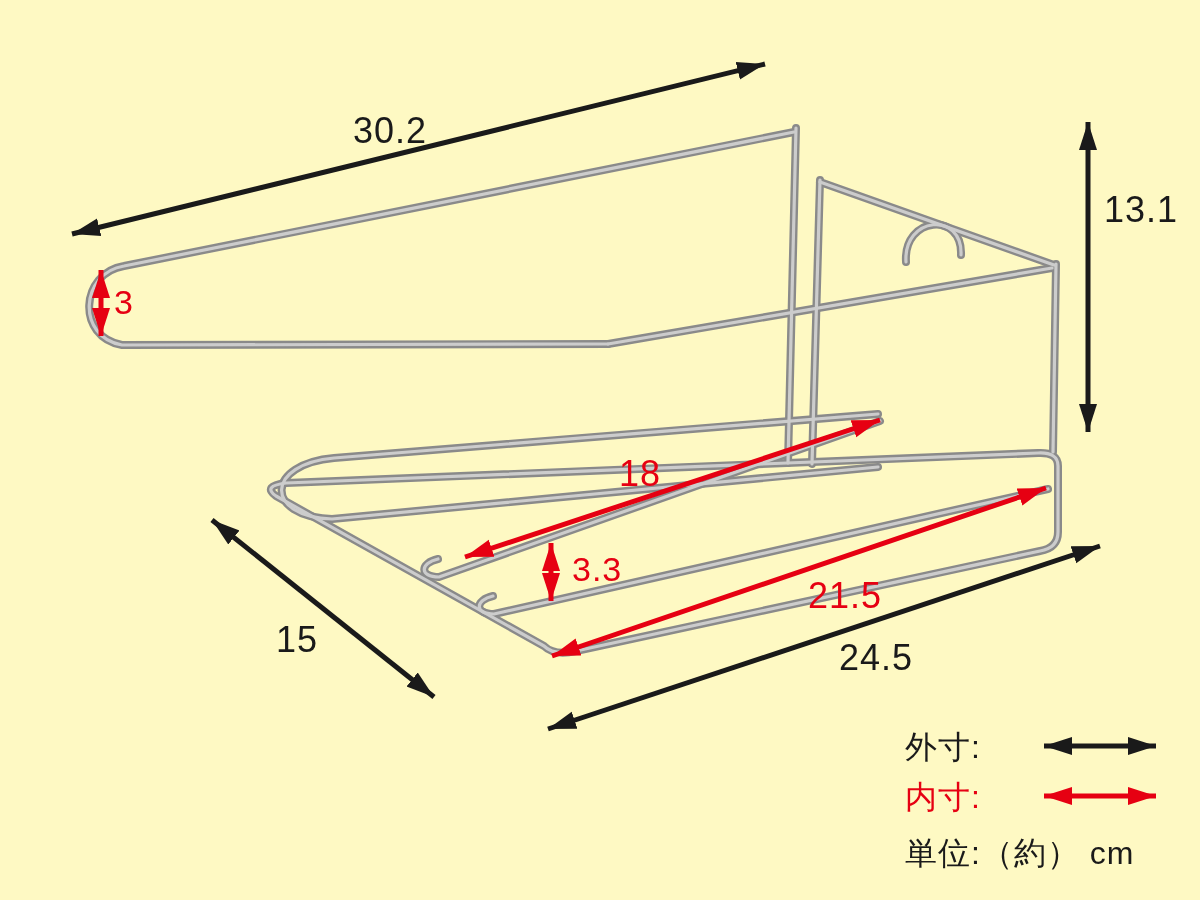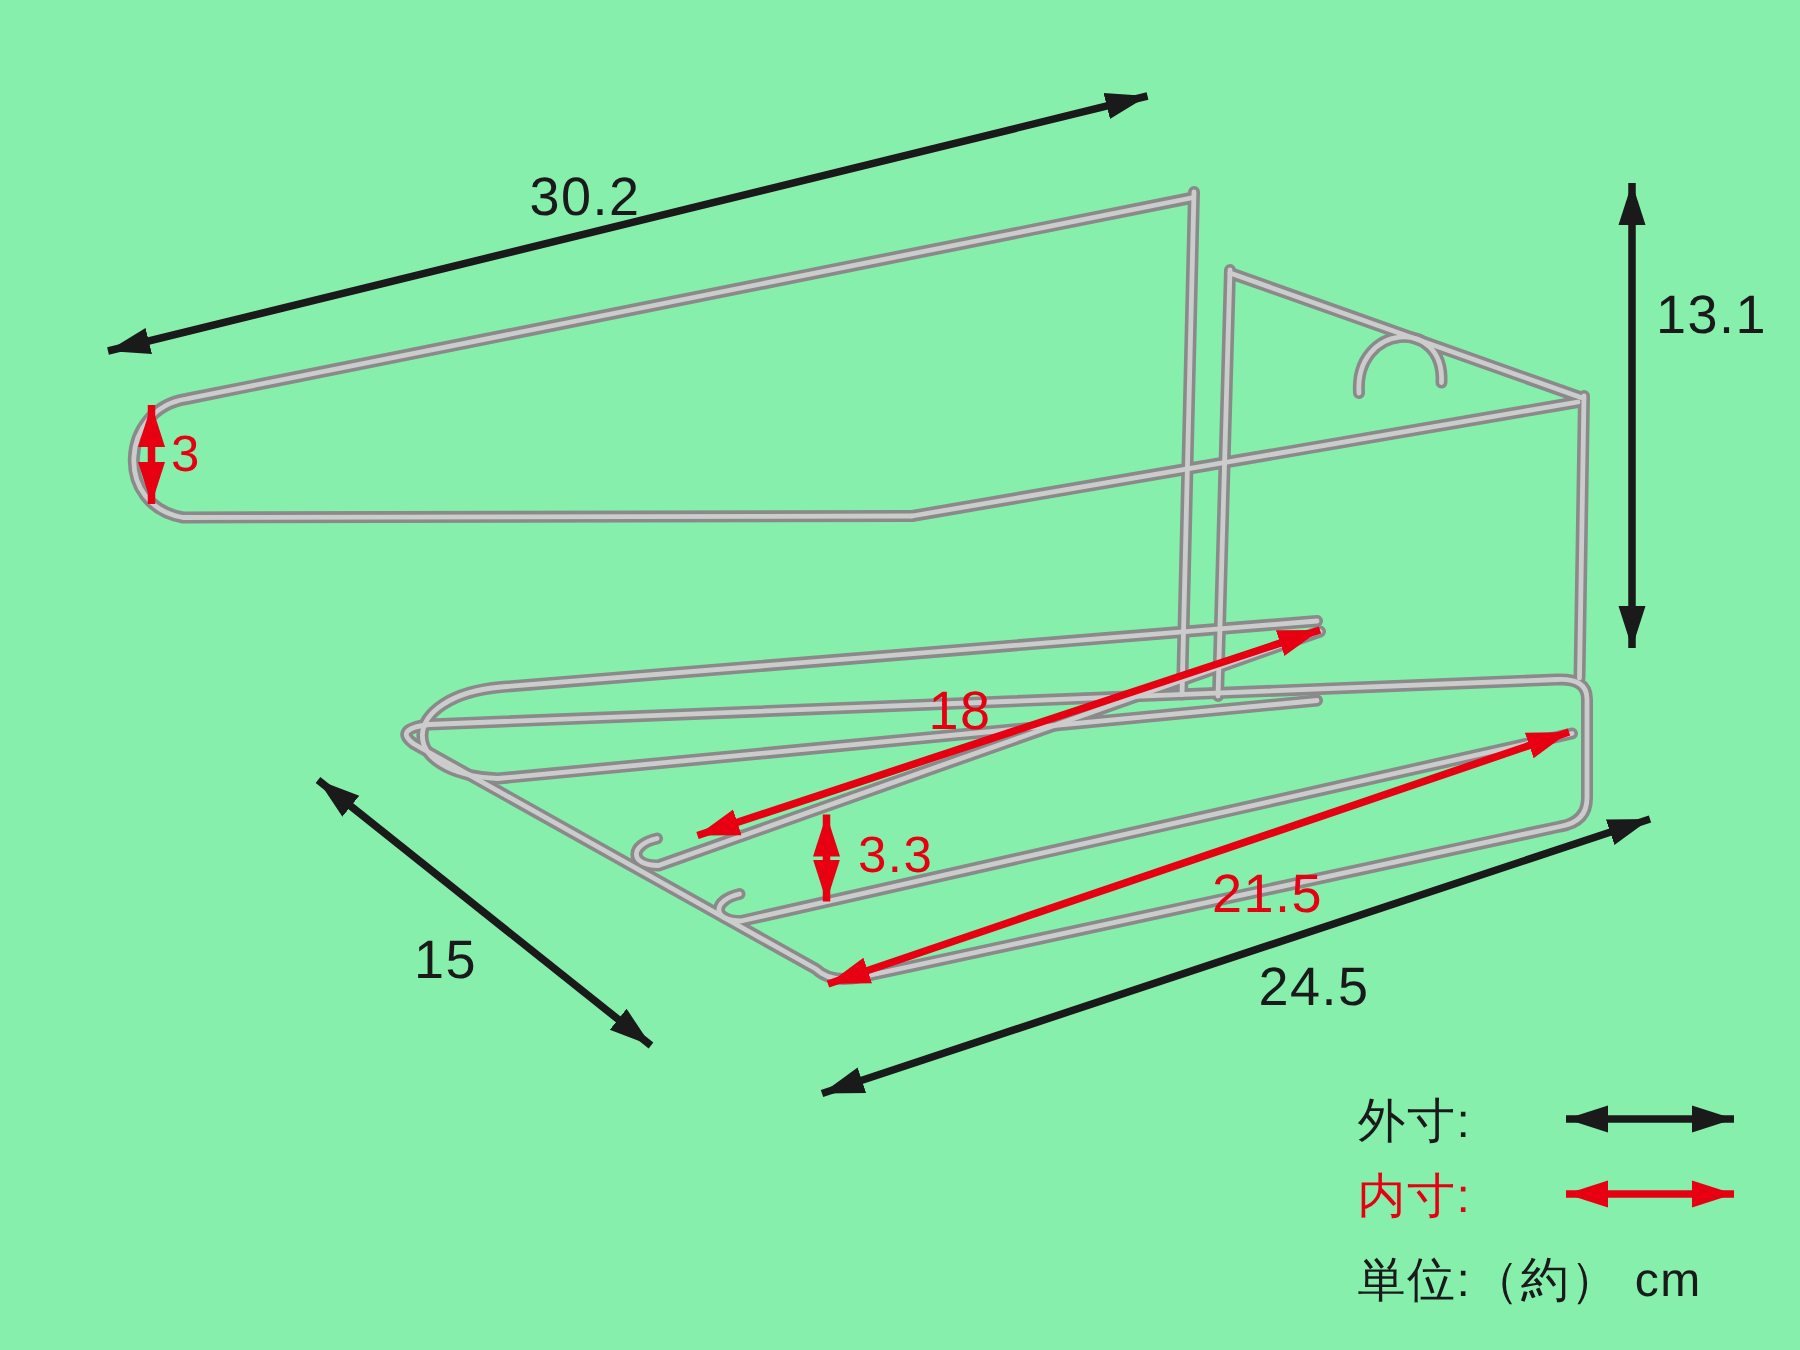--- a/index.html
+++ b/index.html
@@ -4,21 +4,21 @@
 <style>
   html, body {
     margin: 0;
     padding: 0;
     background: #ffffff;
   }
   .stage {
     position: relative;
     width: 1200px;
     height: 900px;
-    background: #86efac;
+    background: #fef9c3;
     overflow: hidden;
   }
   svg {
     position: absolute;
     left: 0;
     top: 0;
   }
   text {
     font-family: "Liberation Sans", "DejaVu Sans", sans-serif;
     font-weight: normal;

